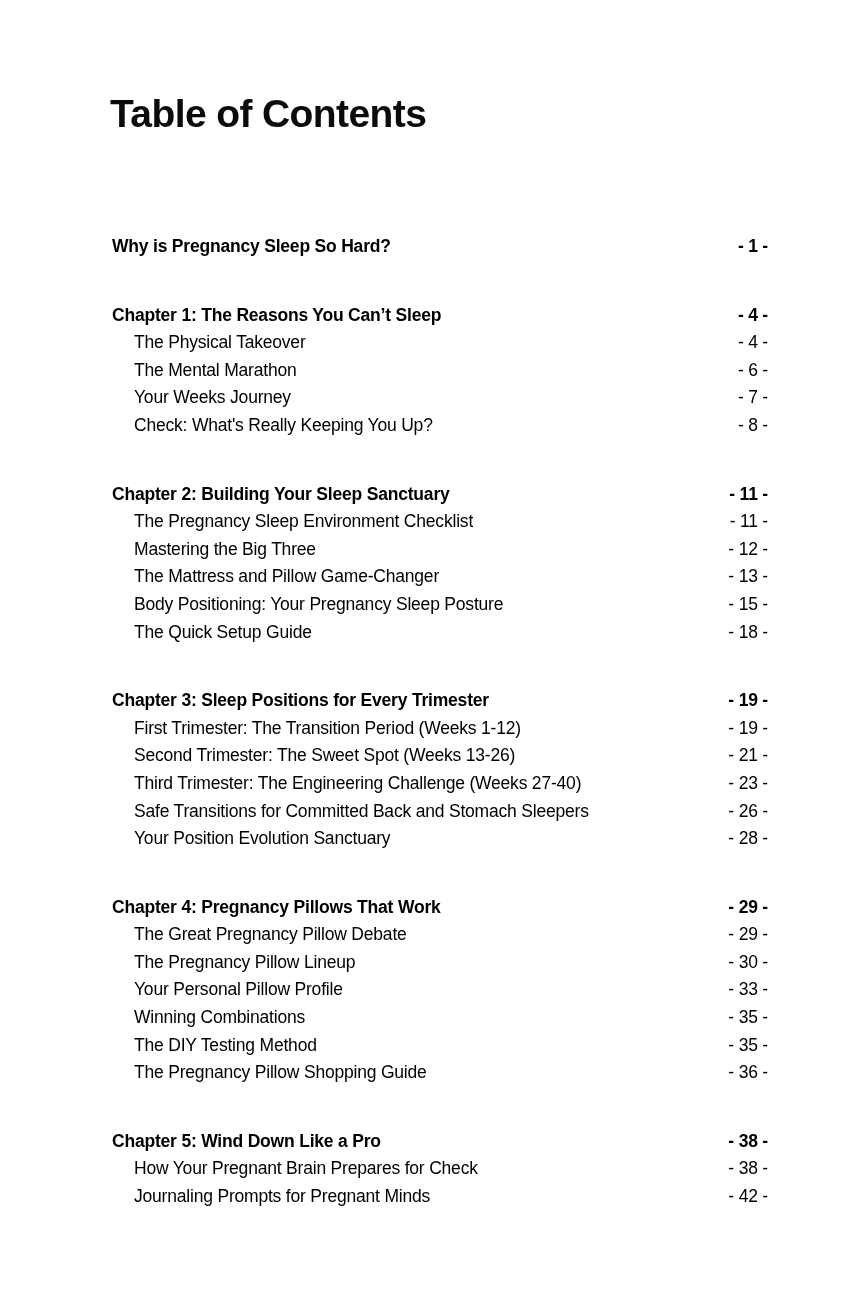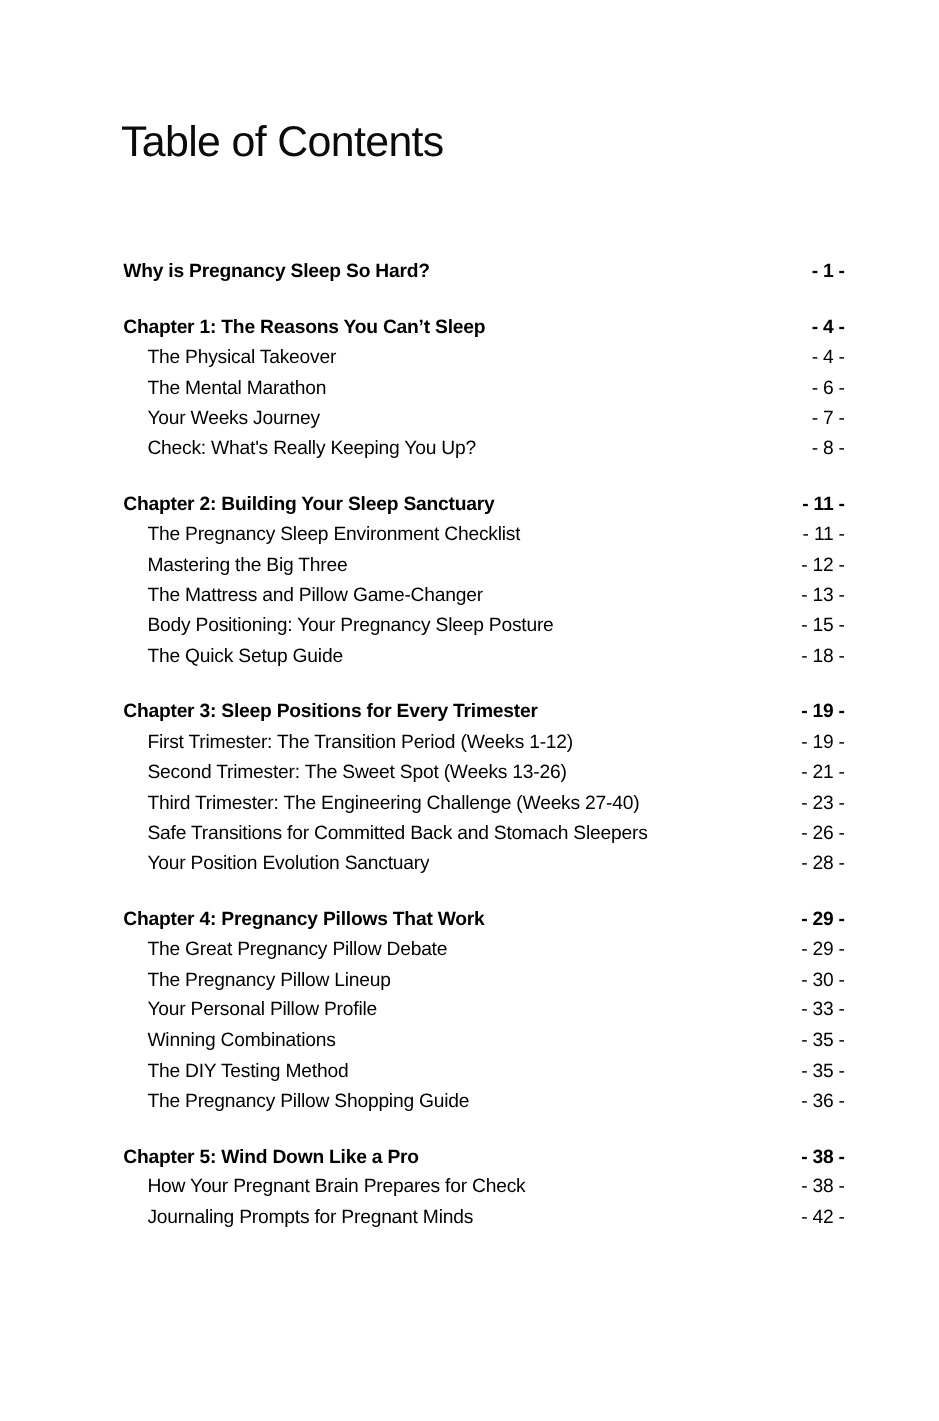--- a/index.html
+++ b/index.html
@@ -15,37 +15,37 @@
     font-family: "Liberation Sans", "DejaVu Sans", sans-serif;
     color: #000000;
   }
   .page {
     position: absolute;
     inset: 0;
     background: #ffffff;
   }
   .doc-title {
     position: absolute;
-    top: 108px;
+    top: 92px;
     left: 110px;
     margin: 0;
     font-size: 39px;
-    font-weight: 400;
+    font-weight: 700;
     letter-spacing: -0.6px;
     color: #0b0b0b;
     white-space: nowrap;
   }
   .toc {
     position: absolute;
     top: 233px;
     left: 112px;
     right: 86px;
   }
   .toc-group {
-    margin-top: 23px;
+    margin-top: 41px;
   }
   .toc-group:first-child {
     margin-top: 0;
   }
   .toc-row {
     display: flex;
     justify-content: space-between;
     align-items: baseline;
     height: 27.6px;
     line-height: 27.6px;

